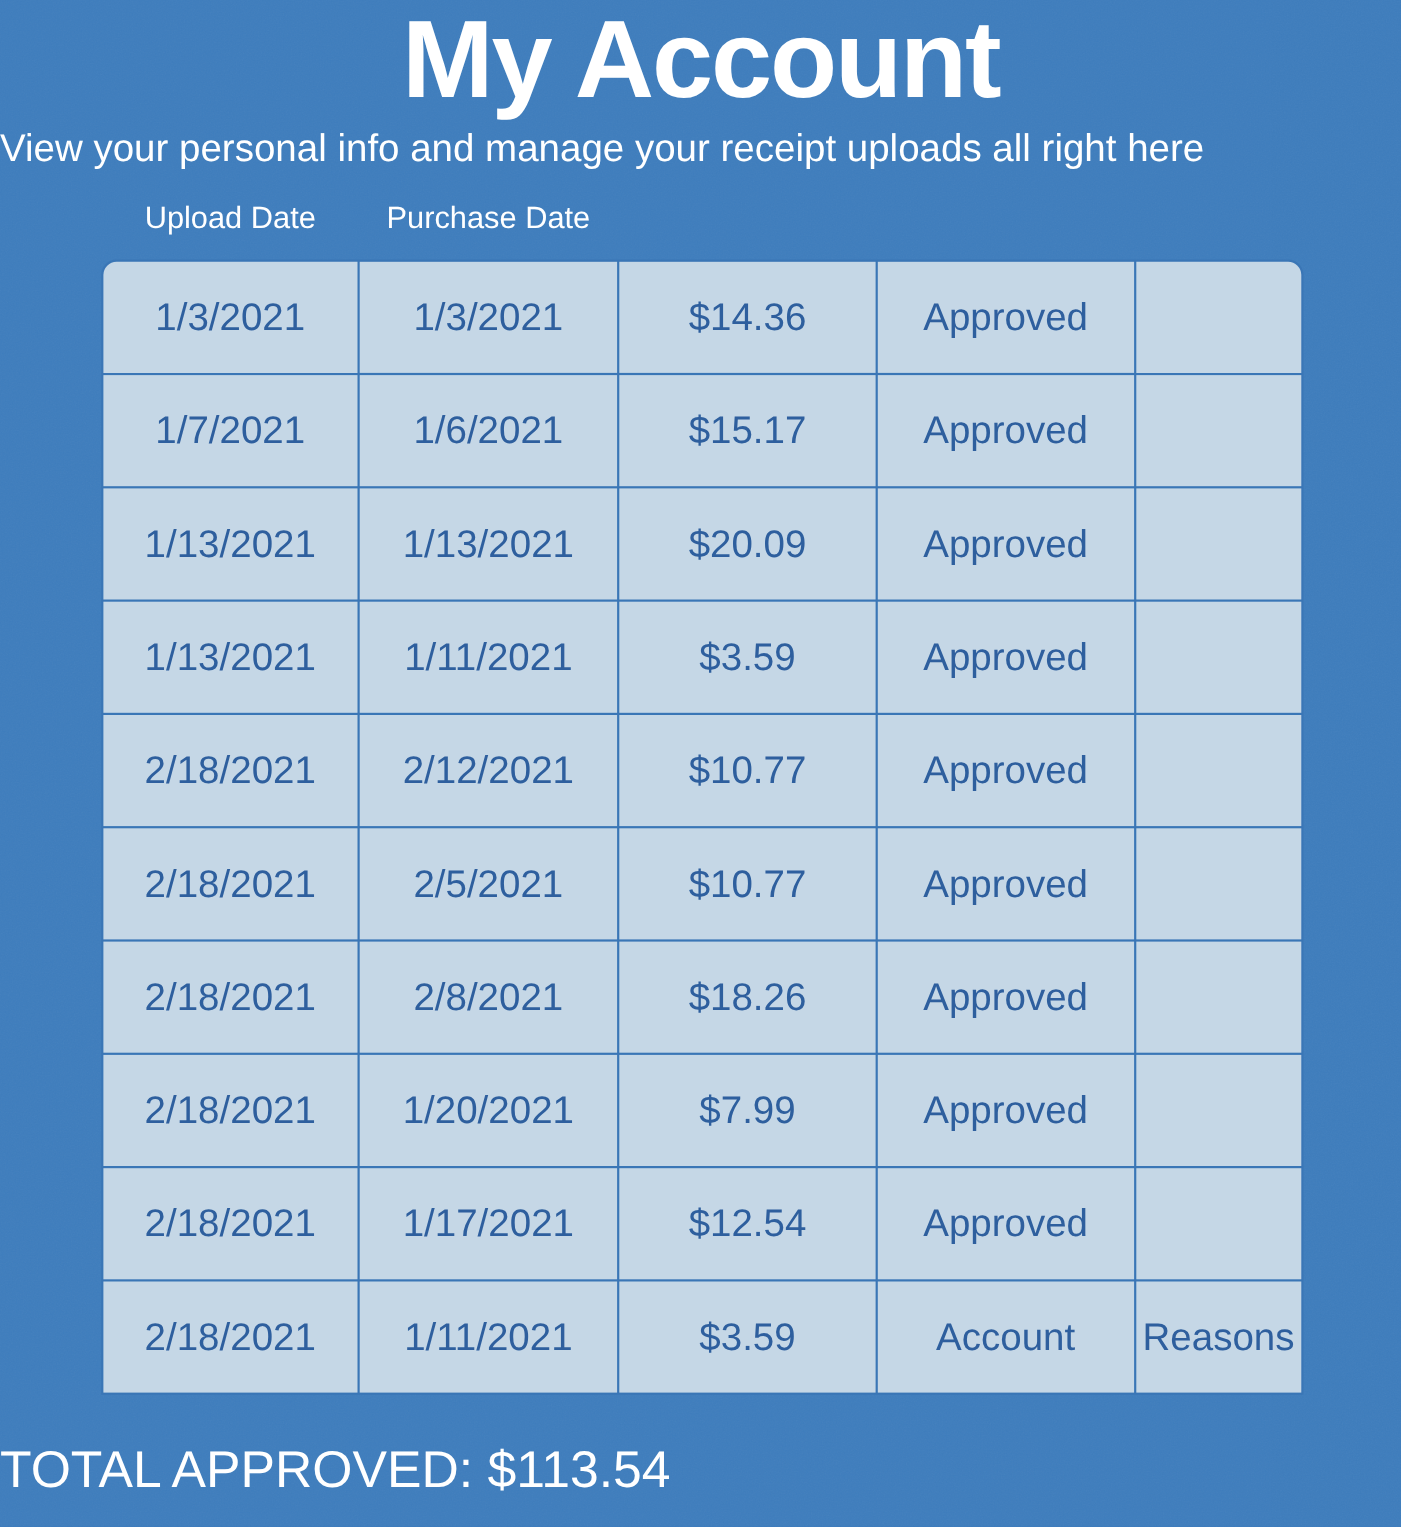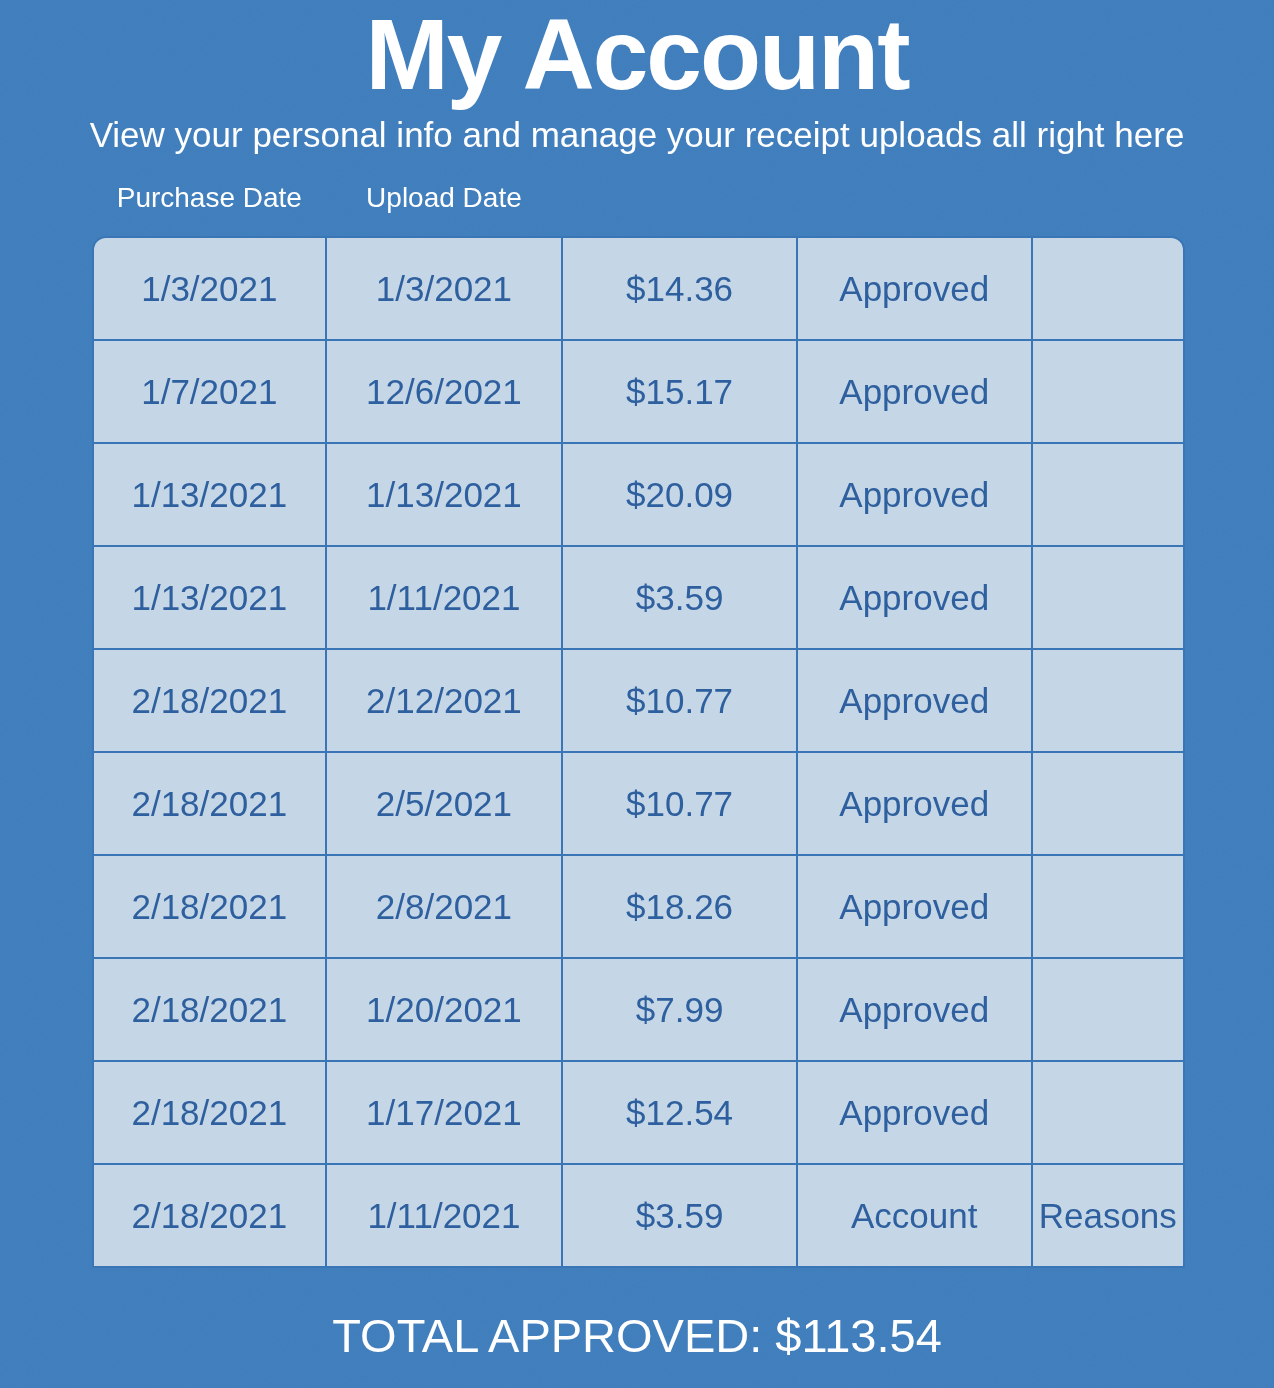--- a/index.html
+++ b/index.html
@@ -29,21 +29,21 @@
     margin: 0; padding-top: 4px;
     text-align: center;
     color: var(--light-text, #fff);
     font-size: 100px;
     font-weight: bold;
     line-height: 1.0;
     letter-spacing: -2px;
   }
   .subtitle {
     margin: 10px 0 0 0;
-    text-align: center;
+    text-align: left;
     color: var(--light-text, #fff);
     font-size: 35px;
     font-weight: 400;
     line-height: 1.2;
   }
   .col-headers {
     margin: 26px 0 0 92px;
     width: 1093px;
     display: grid;
     grid-template-columns: 233fr 237fr 235fr 235fr 152fr;
@@ -72,21 +72,21 @@
     font-size: 35px;
     display: flex;
     align-items: center;
     justify-content: center;
   }
   .trow:first-child .tcell:first-child { border-top-left-radius: 12px; }
   .trow:first-child .tcell:last-child  { border-top-right-radius: 12px; }
   .reasons { color: var(--cell-text, #2e5f9e); cursor: pointer; }
   .footer-total {
     margin: 42px 0 0 0;
-    text-align: center;
+    text-align: left;
     color: var(--light-text, #fff);
     font-size: 47px;
     font-weight: 400;
     line-height: 1.1;
   }
 </style>
 </head>
 <body>
 
 <div class="bg-noise">
@@ -99,28 +99,28 @@
   </svg>
 </div>
 
 <div class="content">
 
   <h1 class="title">My Account</h1>
 
   <p class="subtitle">View your personal info and manage your receipt uploads all right here</p>
 
   <div class="col-headers">
+    <div class="hcell">Upload Date</div>
     <div class="hcell">Purchase Date</div>
-    <div class="hcell">Upload Date</div>
     <div class="hcell"></div>
   </div>
 
   <div class="rtable">
       <div class="trow"><div class="tcell">1/3/2021</div><div class="tcell">1/3/2021</div><div class="tcell">$14.36</div><div class="tcell">Approved</div><div class="tcell"></div></div>
-      <div class="trow"><div class="tcell">1/7/2021</div><div class="tcell">12/6/2021</div><div class="tcell">$15.17</div><div class="tcell">Approved</div><div class="tcell"></div></div>
+      <div class="trow"><div class="tcell">1/7/2021</div><div class="tcell">1/6/2021</div><div class="tcell">$15.17</div><div class="tcell">Approved</div><div class="tcell"></div></div>
       <div class="trow"><div class="tcell">1/13/2021</div><div class="tcell">1/13/2021</div><div class="tcell">$20.09</div><div class="tcell">Approved</div><div class="tcell"></div></div>
       <div class="trow"><div class="tcell">1/13/2021</div><div class="tcell">1/11/2021</div><div class="tcell">$3.59</div><div class="tcell">Approved</div><div class="tcell"></div></div>
       <div class="trow"><div class="tcell">2/18/2021</div><div class="tcell">2/12/2021</div><div class="tcell">$10.77</div><div class="tcell">Approved</div><div class="tcell"></div></div>
       <div class="trow"><div class="tcell">2/18/2021</div><div class="tcell">2/5/2021</div><div class="tcell">$10.77</div><div class="tcell">Approved</div><div class="tcell"></div></div>
       <div class="trow"><div class="tcell">2/18/2021</div><div class="tcell">2/8/2021</div><div class="tcell">$18.26</div><div class="tcell">Approved</div><div class="tcell"></div></div>
       <div class="trow"><div class="tcell">2/18/2021</div><div class="tcell">1/20/2021</div><div class="tcell">$7.99</div><div class="tcell">Approved</div><div class="tcell"></div></div>
       <div class="trow"><div class="tcell">2/18/2021</div><div class="tcell">1/17/2021</div><div class="tcell">$12.54</div><div class="tcell">Approved</div><div class="tcell"></div></div>
       <div class="trow"><div class="tcell">2/18/2021</div><div class="tcell">1/11/2021</div><div class="tcell">$3.59</div><div class="tcell">Account</div><div class="tcell">
           <span class="reasons">Reasons</span>
         </div></div>

